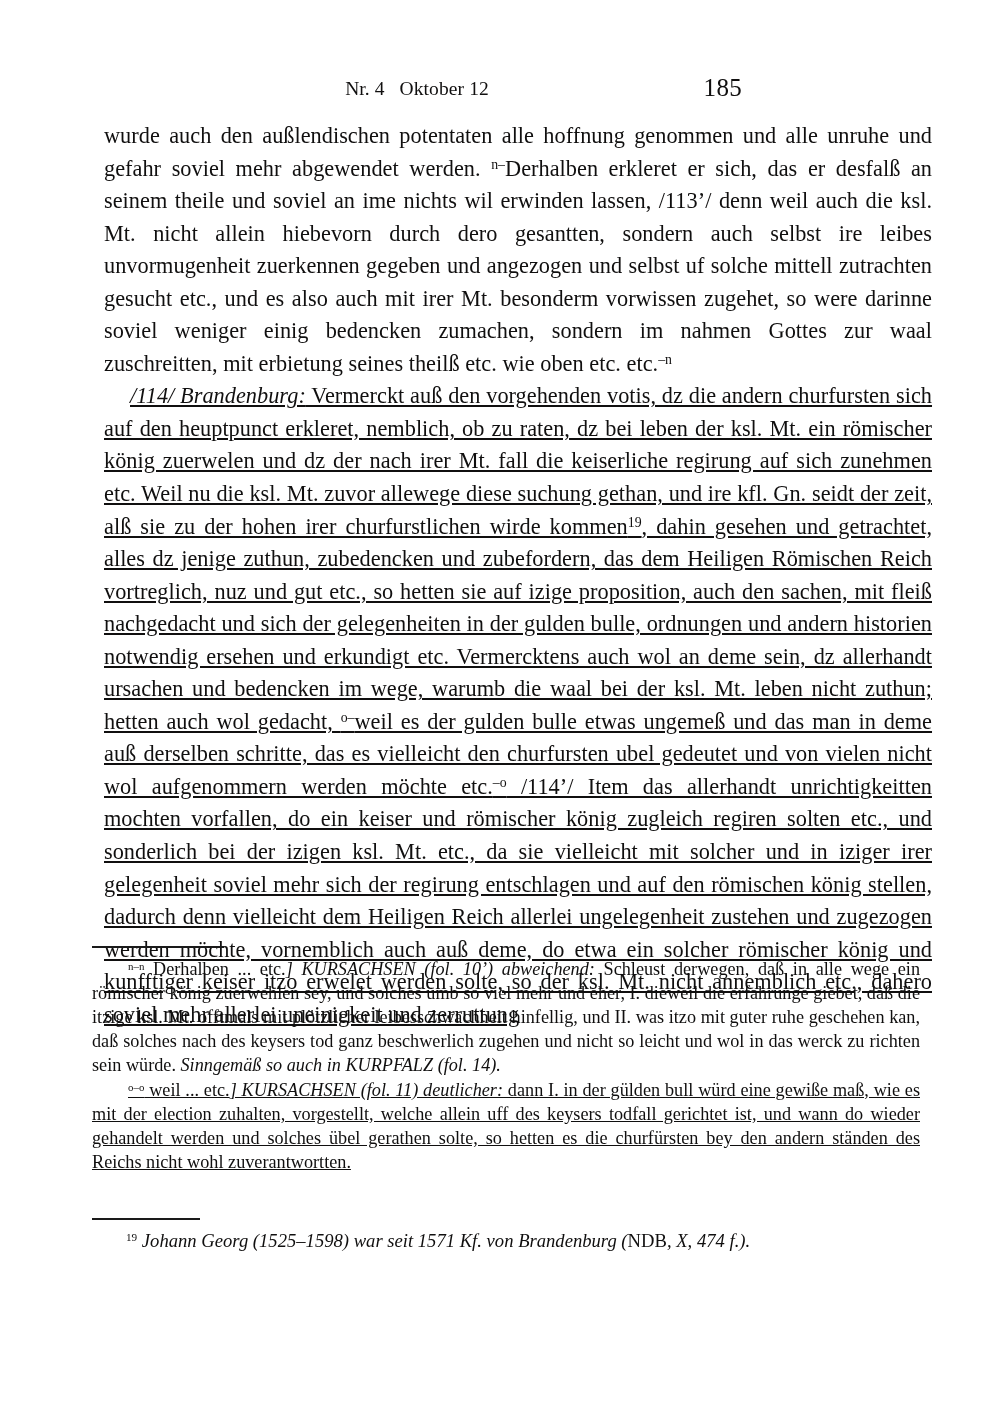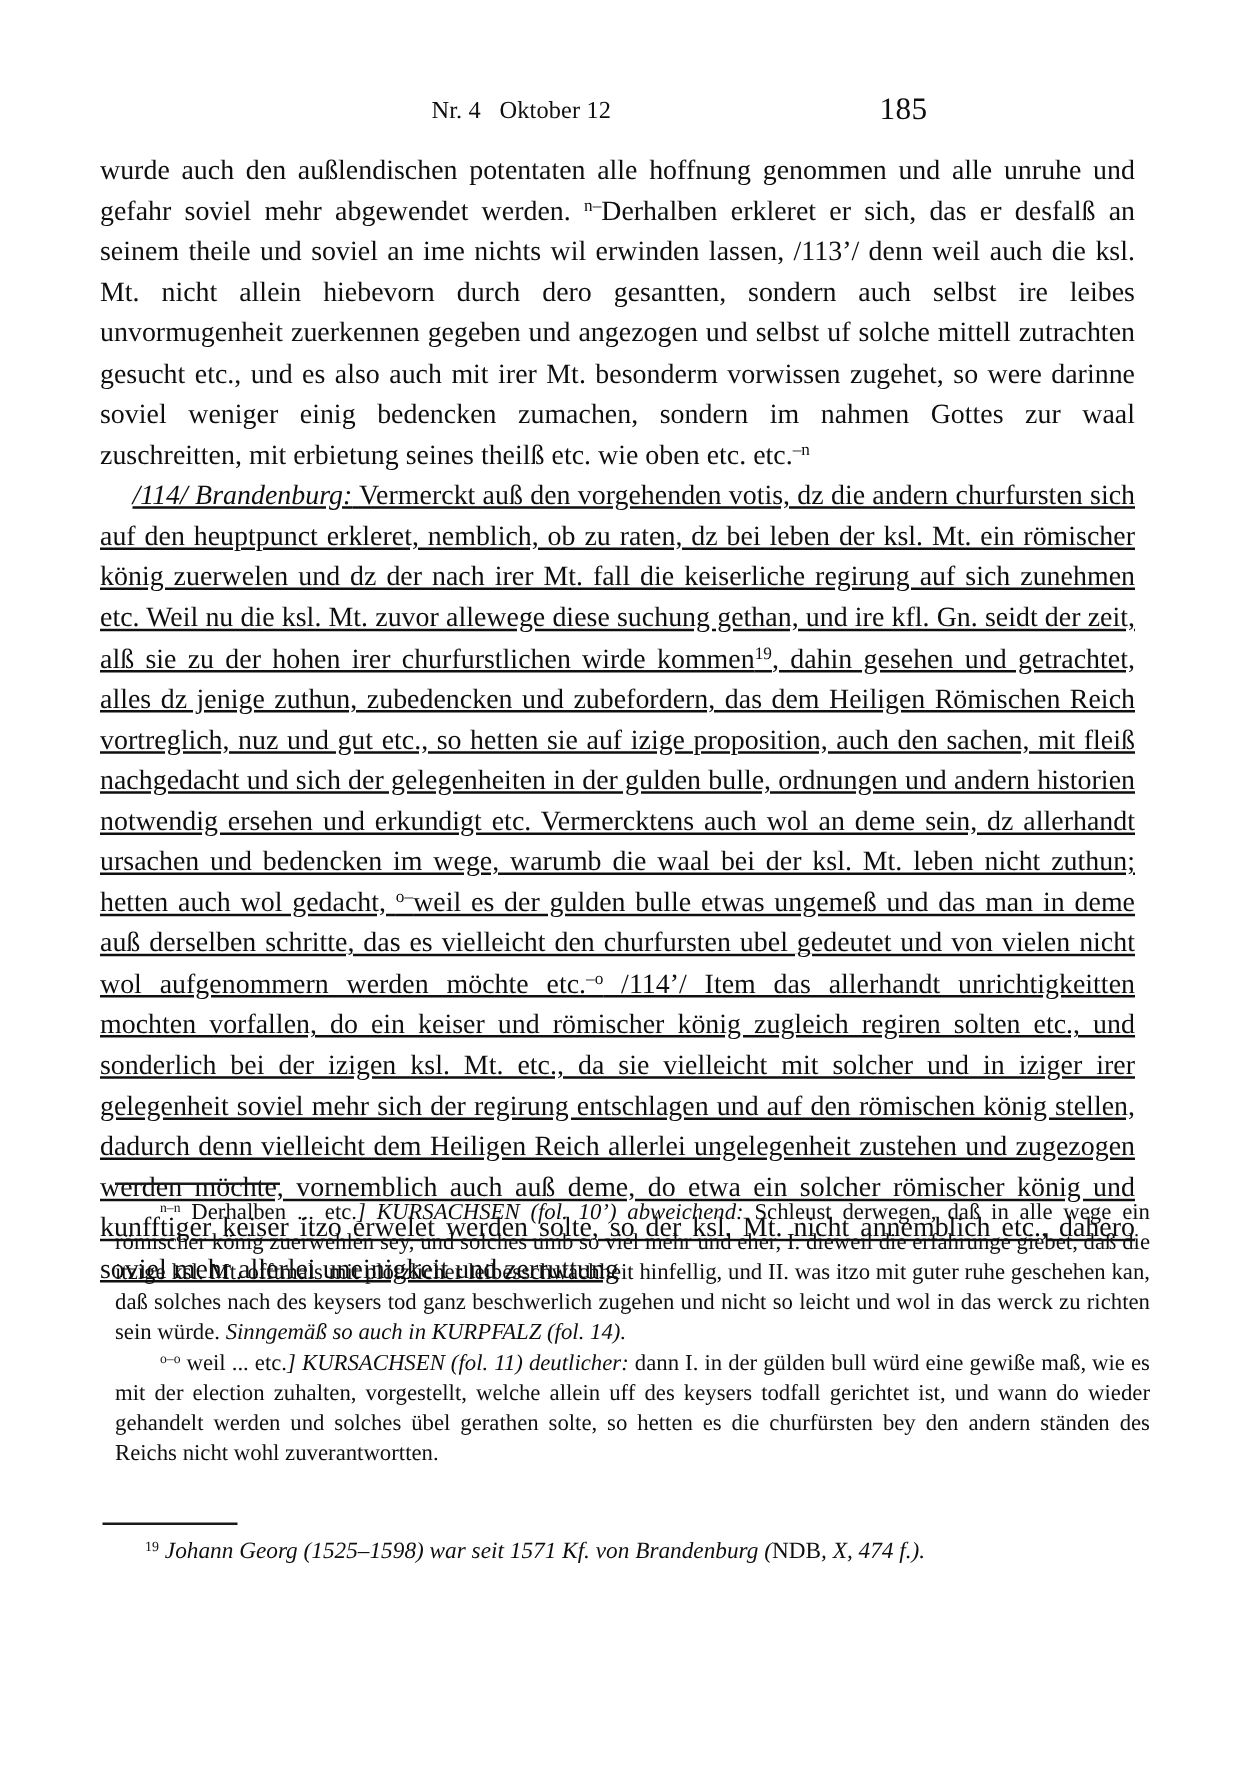--- a/index.html
+++ b/index.html
@@ -43,21 +43,21 @@
     position: absolute;
     right: 0;
     top: -4px;
     font-size: 25px;
     letter-spacing: 0.3px;
   }
 
   
   .textblock {
     position: absolute;
-    left: 80px;
+    left: 104px;
     top: 120px;
     width: 828px;
   }
   p.body {
     margin: 0;
     font-size: 22.3px;
     line-height: 32.55px;
     text-align: justify;
     text-justify: inter-word;
     hyphens: none;
@@ -97,31 +97,31 @@
   }
   p.note {
     margin: 0;
     font-size: 18.2px;
     line-height: 24.2px;
     text-align: justify;
     text-justify: inter-word;
     text-indent: 36px;
     letter-spacing: 0.01px;
   }
-  p.note + p.note { margin-top: 0; }
+  p.note + p.note { margin-top: 0; text-decoration: underline; }
   .note sup.sig {
     font-size: 0.6em;
     vertical-align: 0.5em;
     line-height: 0;
   }
 
   
   .footnotes {
     position: absolute;
-    left: 82px;
+    left: 92px;
     top: 1218px;
     width: 828px;
   }
   .footnotes .rule {
     width: 108px;
     margin-bottom: 8px;
   }
   p.footnote {
     margin: 0;
     font-size: 18.6px;

